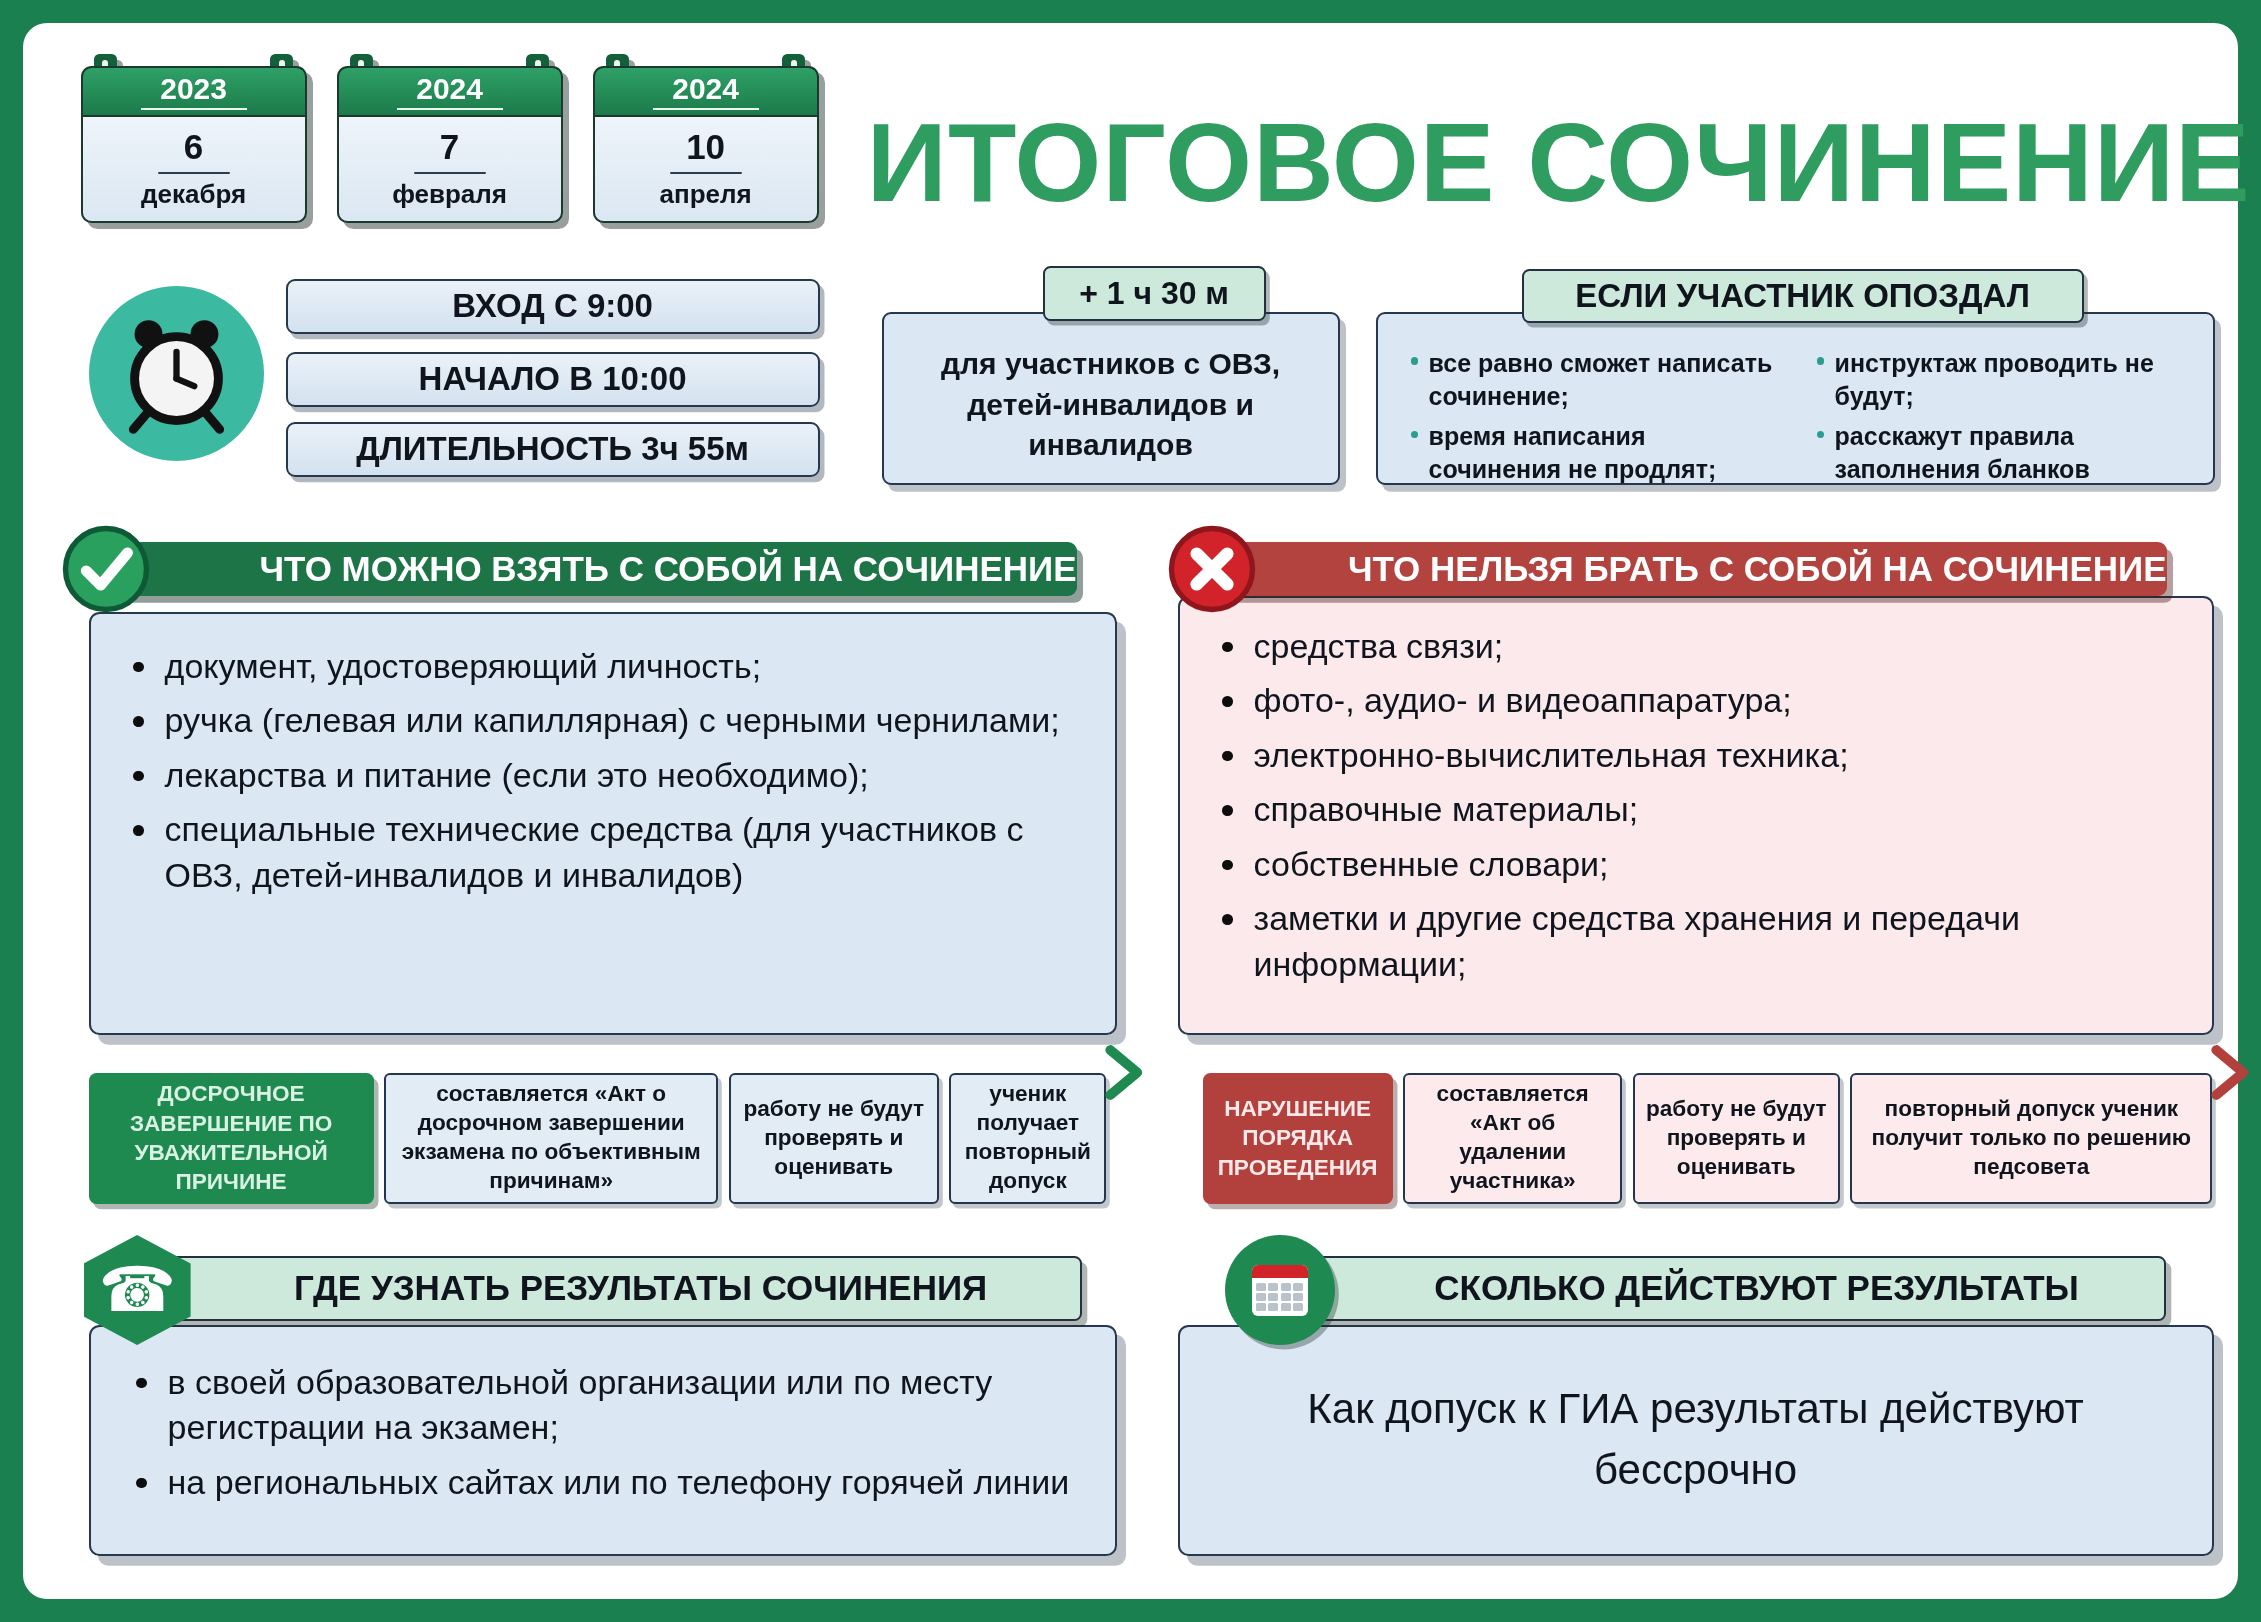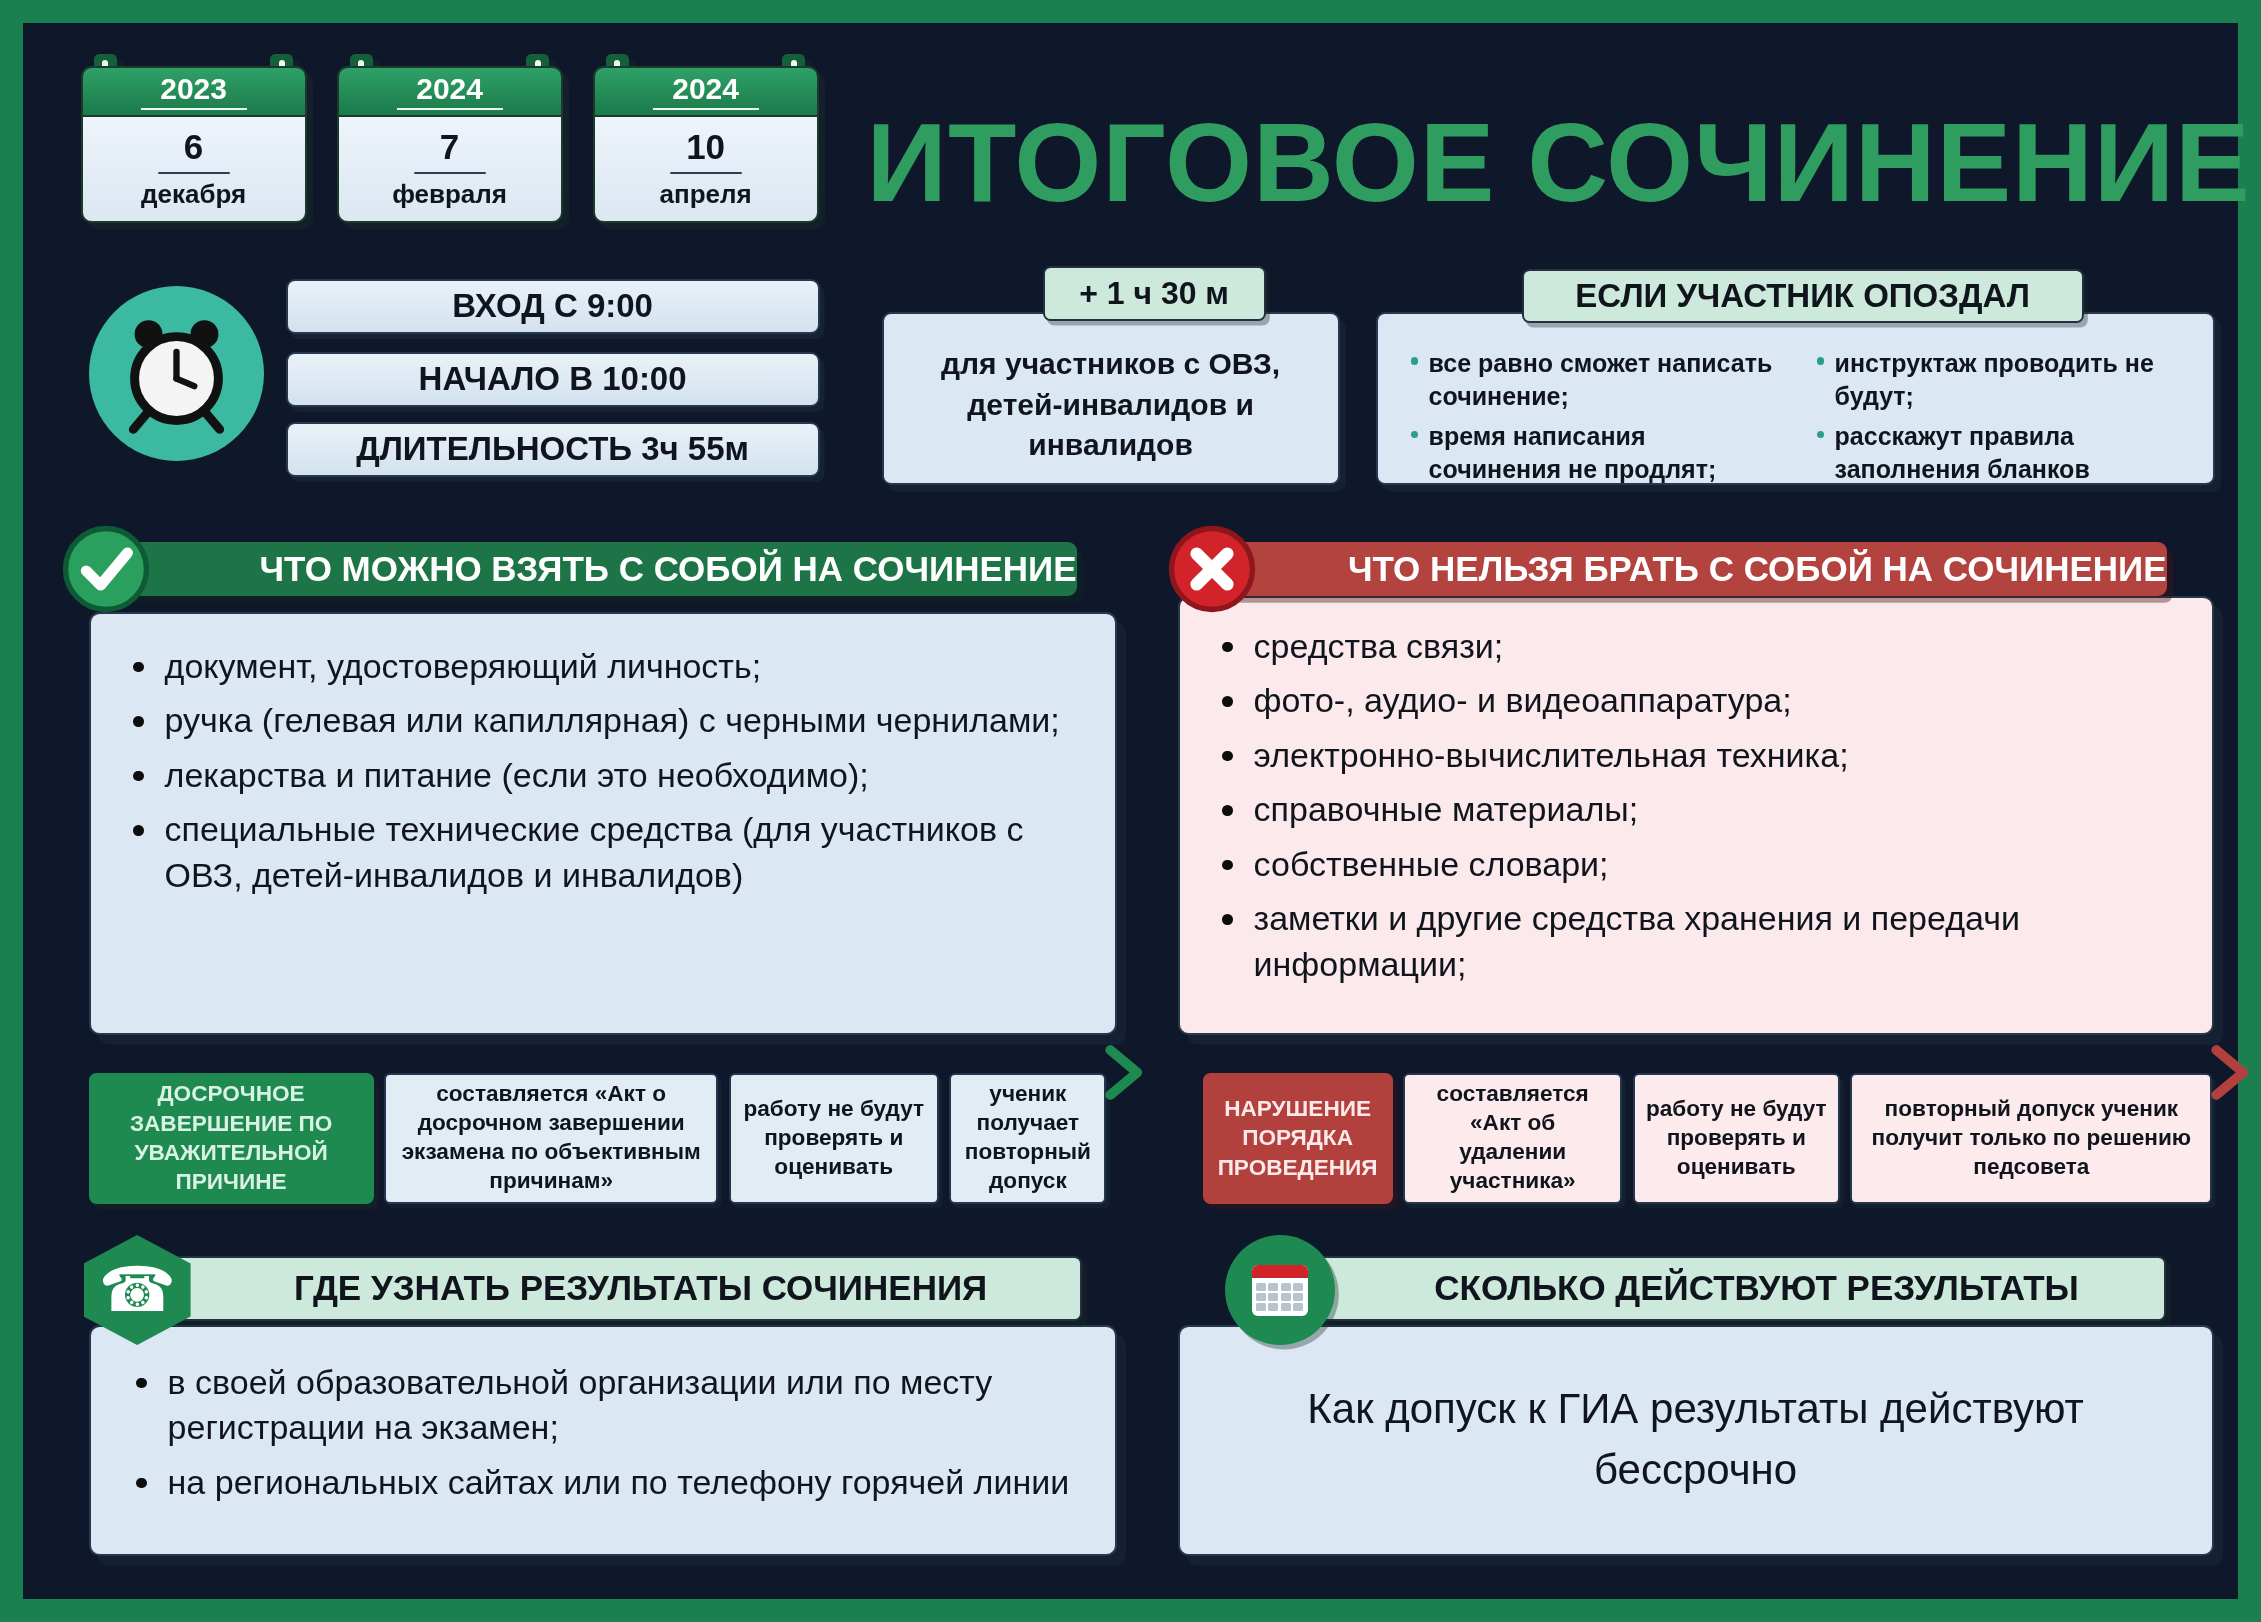--- a/index.html
+++ b/index.html
@@ -2,21 +2,21 @@
 <html style="font-size:12px"><head>
 <meta charset="utf-8">
 <style>
   html,body{margin:0;padding:0;}
   body{
     width:2261px;height:1622px;
     font-family:"Liberation Sans","DejaVu Sans",sans-serif;
     color:#10151d;
   }
   .poster{position:relative;width:2261px;height:1622px;background:#1a8050;overflow:hidden;}
-  .inner{position:absolute;left:22.6px;top:22.6px;right:22.6px;bottom:22.6px;background:#0f172a;border-radius:0;}
+  .inner{position:absolute;left:22.6px;top:22.6px;right:22.6px;bottom:22.6px;background:#ffffff;border-radius:24px;}
 
   
   .dates{position:absolute;left:58px;top:43px;display:flex;gap:30px;}
   .cal-card{position:relative;width:226px;height:151px;filter:drop-shadow(6px 6.8px 0 rgba(25,45,40,.45));}
   .cal-pin{position:absolute;top:-12px;width:22.6px;height:33px;background:#14603a;border-radius:5.3px;z-index:0;}
   .cal-pin .slot{position:absolute;left:8.3px;top:6px;width:6px;height:15px;background:#eef7f1;border-radius:3px;}
   .cal-pin.left{left:13.6px;}
   .cal-pin.right{right:13.6px;}
   .cal-header{position:relative;z-index:1;height:47px;background:linear-gradient(180deg,#2ea167,#1c7a4a);
     border:2.3px solid #1b3a2c;border-bottom:none;border-radius:10.6px 10.6px 0 0;

